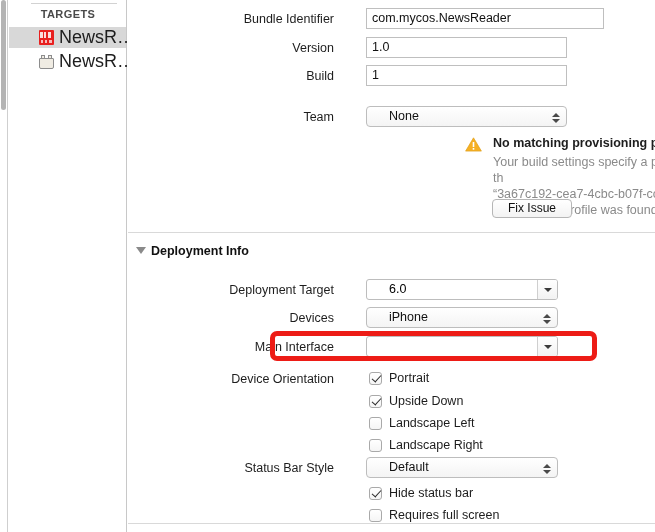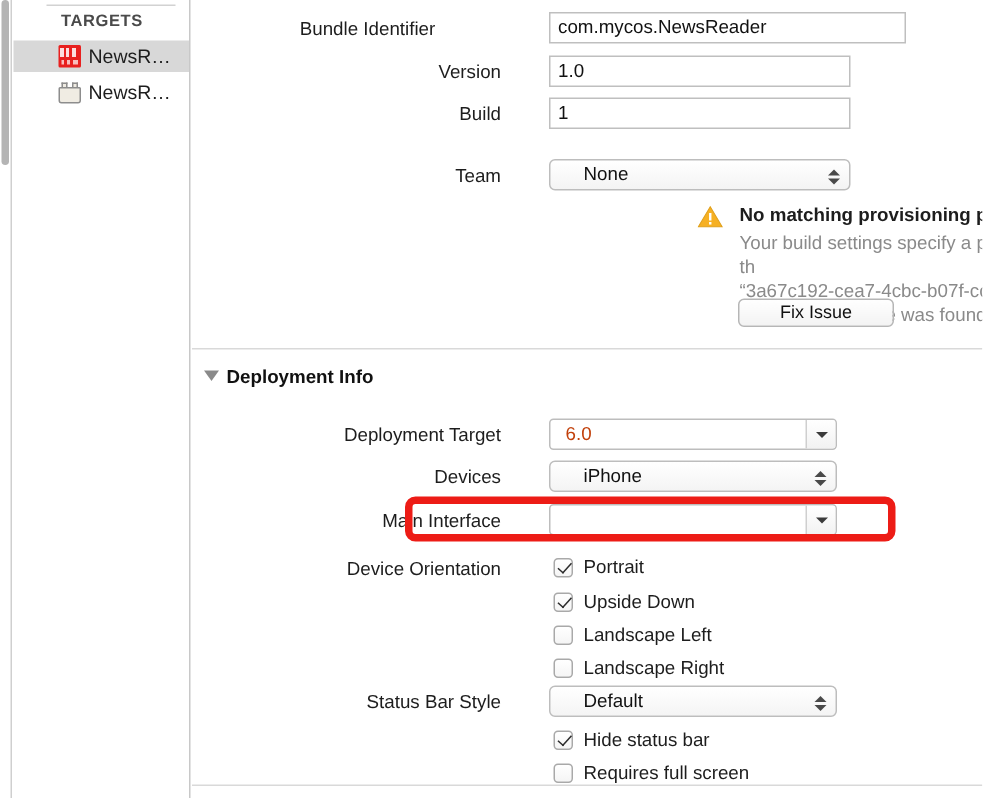--- a/index.html
+++ b/index.html
@@ -70,21 +70,21 @@
     height: 21px;
     display: flex;
     align-items: center;
     box-sizing: border-box;
     padding-left: 30px;
   }
   .target-row.selected { background: #d8d8d8; }
   #target-row-0 { top: 27px; }
   #target-row-1 { top: 51px; }
   .target-label {
-    font-size: 13px;
+    font-size: 18px;
     color: #1d1d1d;
     margin-left: 5px;
     white-space: nowrap;
   }
 
   
   .icon-app {
     width: 15px; height: 15px;
     background: #e8201f;
     border-radius: 1px;
@@ -211,23 +211,23 @@
 
   
   .combo {
     position: absolute;
     height: 21px;
     background: #ffffff;
     border: 1px solid #bdbdbd;
     border-radius: 3px;
     box-sizing: border-box;
     font-size: 12.5px;
-    color: #c2410c;
+    color: #000000;
     line-height: 19px;
-    padding-left: 10px;
+    padding-left: 22px;
     white-space: nowrap;
     overflow: hidden;
   }
   .combo .chev-box {
     position: absolute;
     right: 0; top: 0;
     width: 19px; height: 19px;
     background: linear-gradient(#ffffff, #f2f2f2);
     border-left: 1px solid #cfcfcf;
     display: flex;
@@ -261,21 +261,21 @@
     left: 365px; top: 154px;
     width: 300px;
     font-size: 12.5px;
     color: #8a8a8a;
     line-height: 16px;
   }
   .fix-button {
     position: absolute;
     left: 364px; top: 199px;
     height: 19px;
-    padding: 0 27px;
+    padding: 0 15px;
     background: linear-gradient(#ffffff, #f3f3f3);
     border: 1px solid #b6b6b6;
     border-radius: 4px;
     font-size: 12px;
     color: #111111;
     line-height: 17px;
     box-sizing: border-box;
     white-space: nowrap;
   }
 
@@ -370,21 +370,21 @@
         <span class="nub-l"></span>
           <span class="nub-r"></span>
           <span class="body"></span>
       </span>
       <span class="target-label">NewsR…</span>
     </div>
   </div>
 
   <div class="main-pane">
 
-    <div class="field-label" style="left:28px; top:12px; width:178px;text-align:center;">Bundle Identifier</div>
+    <div class="field-label" style="left:28px; top:12px; width:178px;">Bundle Identifier</div>
     <div class="textfield" style="left:238px; top:8px; width:238px;">com.mycos.NewsReader</div>
 
     <div class="field-label" style="left:28px; top:41px; width:178px;">Version</div>
     <div class="textfield" style="left:238px; top:37px; width:201px;">1.0</div>
 
     <div class="field-label" style="left:28px; top:69px; width:178px;">Build</div>
     <div class="textfield" style="left:238px; top:65px; width:201px;">1</div>
 
     <div class="field-label" style="left:28px; top:110px; width:178px;">Team</div>
     <div class="popup" style="left:238px; top:106px; width:201px;">

